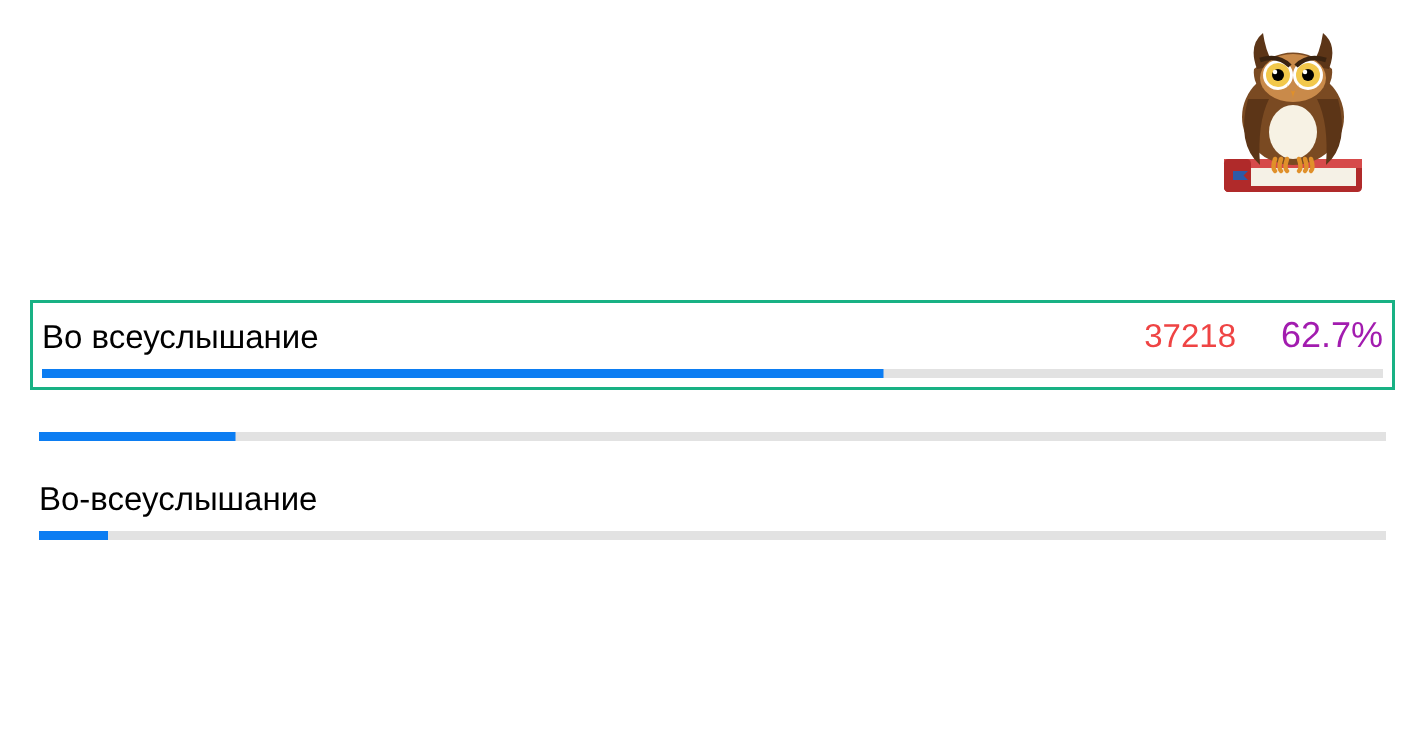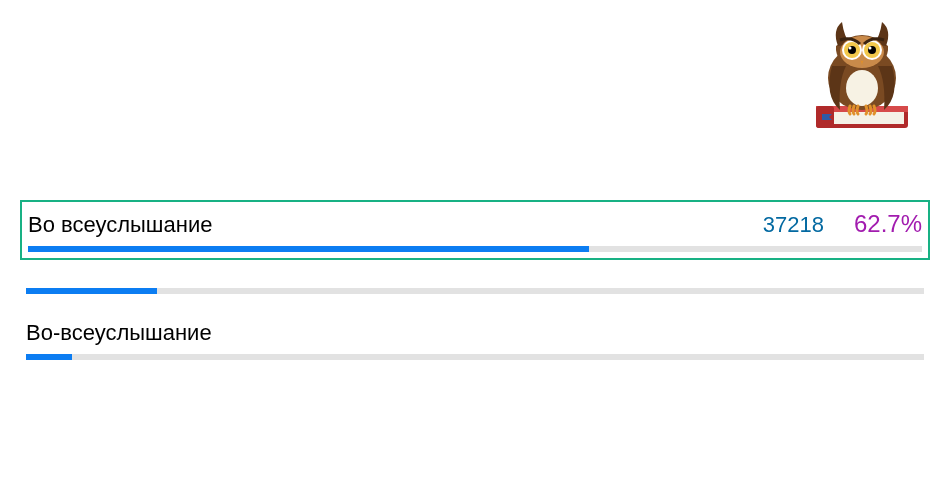--- a/index.html
+++ b/index.html
@@ -53,21 +53,21 @@
     font-size: 22px;
     color: #000;
   }
   .nums {
     display: flex;
     align-items: baseline;
     gap: 28px;
   }
   .count {
     font-size: 22px;
-    color: #0369a1;
+    color: #ef4444;
     min-width: 70px;
     text-align: right;
   }
   .percent {
     font-size: 24px;
     color: #a21caf;
     min-width: 70px;
     text-align: right;
   }
   .bar-track {

